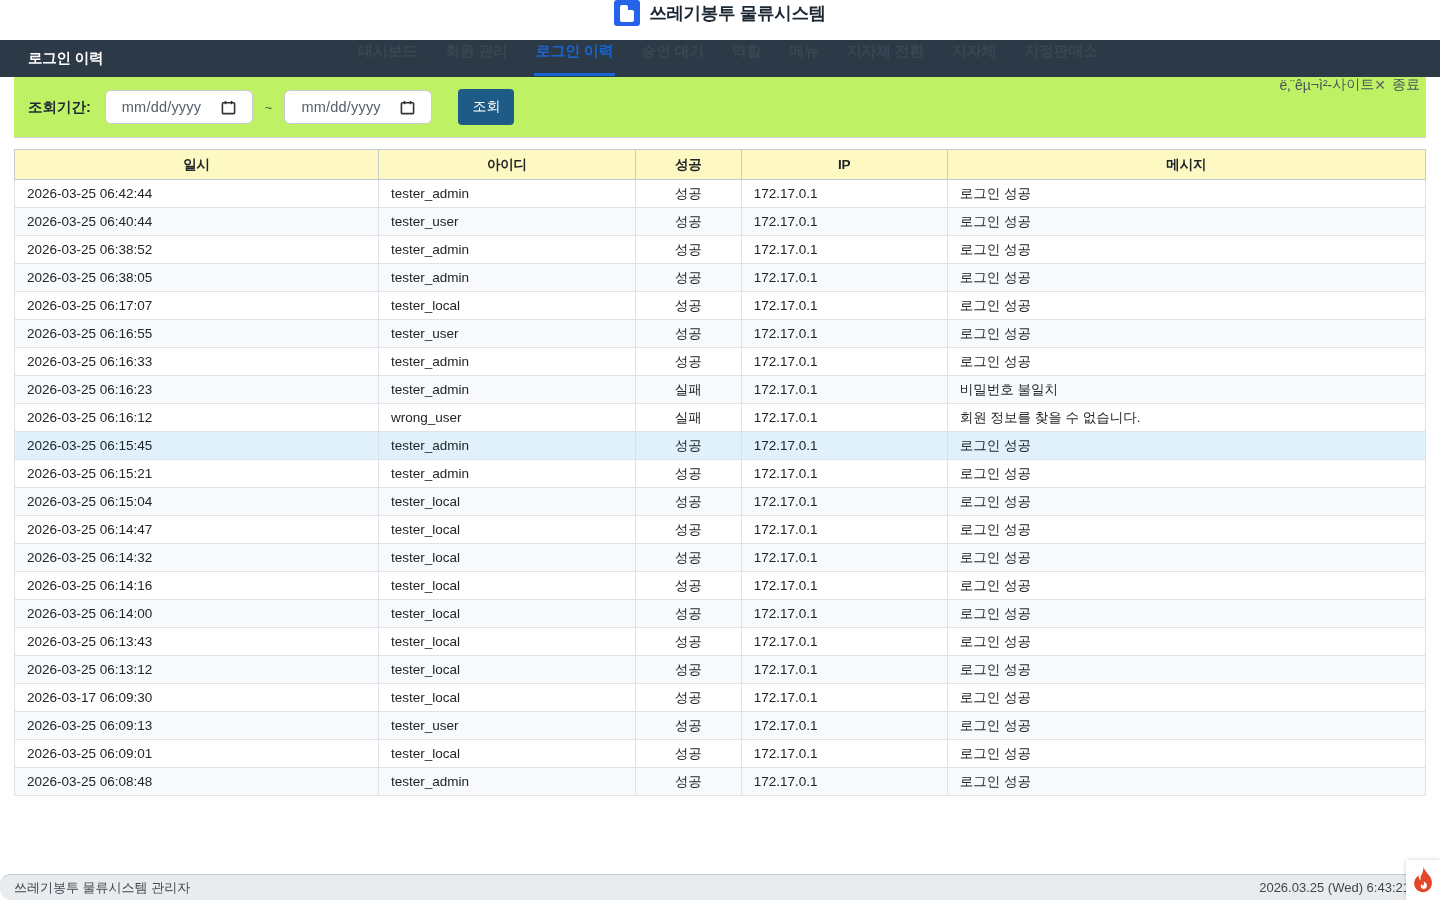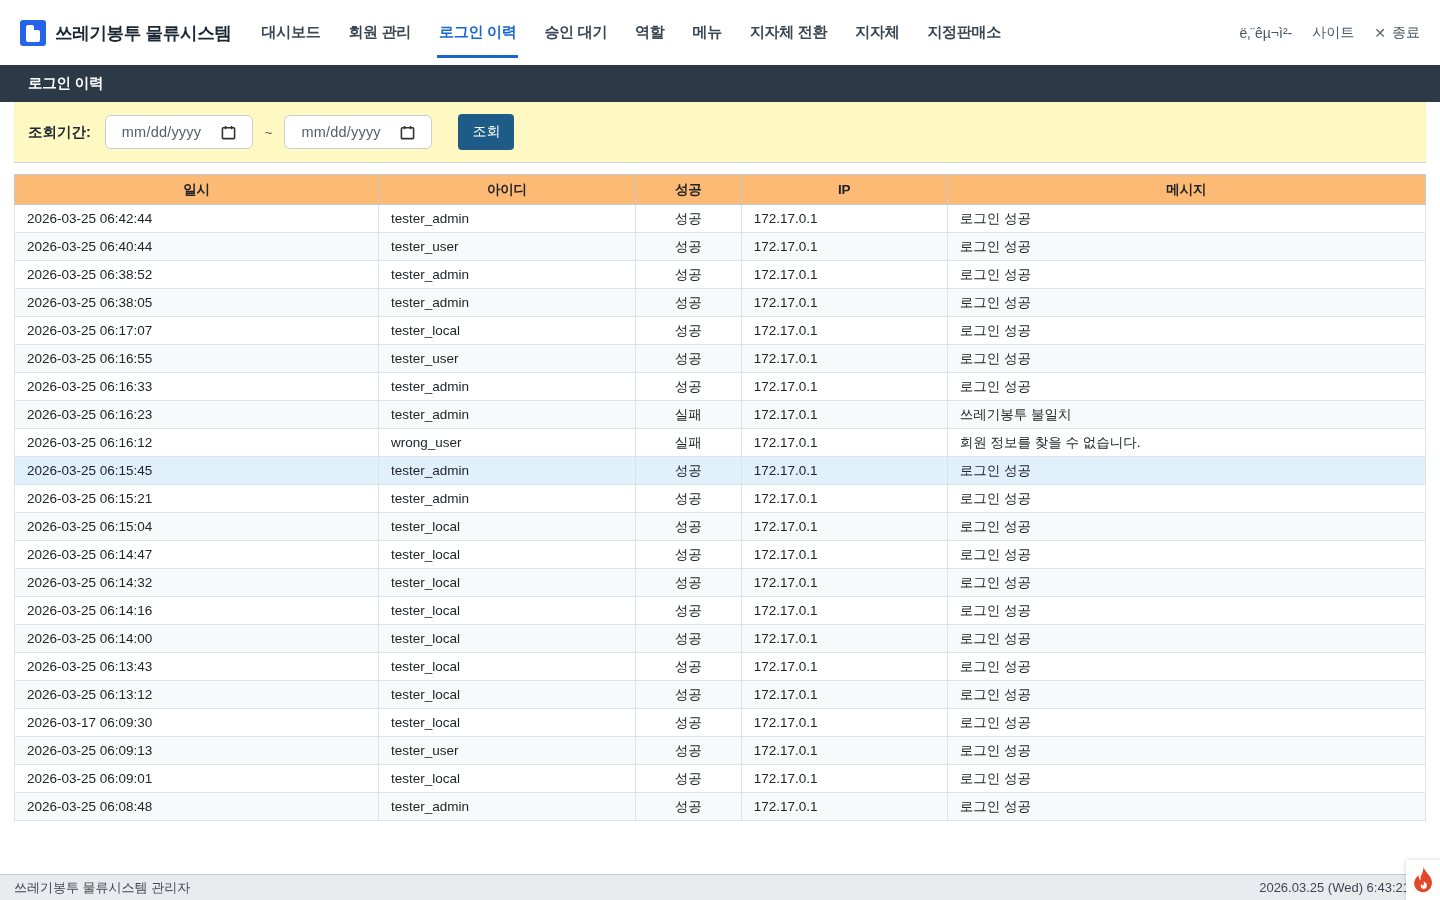--- a/index.html
+++ b/index.html
@@ -1,71 +1,71 @@
 <!DOCTYPE html>
 <html style="--accent: #1766d1; --headerbar: #2c3a47; --btn: #1e5c87; --highlight: #e0f1fb;"><head>
 <meta charset="utf-8">
 <style>
   * { margin:0; padding:0; box-sizing:border-box; }
   html,body { width:1440px; height:900px; overflow:hidden; background:#fff;
     font-family:"Liberation Sans","DejaVu Sans",sans-serif; color:#212529; }
 
   
-  .topnav { height:65px; display:flex; align-items:center; padding:0 20px; background:#fff; }
+  .topnav { height:40px; display:flex; align-items:center; padding:0 20px; background:#fff;flex-direction:column; }
   .brand { display:flex; align-items:center; gap:9px; }
   .logo { width:26px; height:26px; flex:0 0 auto; }
   .brand-title { font-size:17.5px; font-weight:800; color:#1b2733; letter-spacing:-0.3px; }
   .nav-menu { display:flex; margin-left:16px; height:50px; }
   .nav-item { position:relative; display:flex; align-items:center; height:50px; padding:11px 14px;
     font-size:15px; font-weight:600; color:#3a4653; text-decoration:none; cursor:pointer; letter-spacing:-0.3px;}
   .nav-item.active { color:var(--accent); }
   .nav-item.active::after { content:""; position:absolute; left:12px; right:12px; bottom:0;
     height:3px; background:var(--accent); }
-  .topnav-right { margin-left:auto; display:flex; align-items:center; gap:20px;
+  .topnav-right { margin-left:auto; display:flex; align-items:center; 
     font-size:14px; color:#4a5560; }
   .topnav-right a { color:#4a5560; text-decoration:none; cursor:pointer; }
   .logout { display:flex; align-items:center; gap:6px; }
   .x-icon { font-size:14px; color:#5a646e; line-height:1; }
 
   
   .page-header { height:37px; background:var(--headerbar); display:flex; align-items:center;
     padding:0 28px; }
   .page-header h1 { font-size:14.5px; font-weight:700; color:#fff; letter-spacing:-0.2px; }
 
   
-  .filter-section { margin:0 14px; height:61px; background:#fef9c3;
+  .filter-section { margin:0 14px; height:61px; background:#bef264;
     border-bottom:1px solid #ccd3da; display:flex; align-items:center; padding:0 14px; gap:10px; }
   .filter-label { font-size:14.5px; font-weight:700; color:#212b35; margin-right:4px; }
   .date-input { width:148px; height:34px; background:#fff; border:1px solid #c9ced4;
     border-radius:6px; display:flex; align-items:center; justify-content:space-between;
     padding:0 16px; cursor:text; }
   .date-input .ph { font-size:14.5px; color:#55606b; letter-spacing:0.2px; }
   .cal-icon { width:15px; height:15px; }
   .tilde { font-size:13px; color:#495057; padding:0 2px; }
   .search-btn { margin-left:16px; width:56px; height:36px; background:var(--btn); color:#fff;
     border:none; border-radius:4px; font-size:14px; font-weight:500; cursor:pointer;
     font-family:inherit; }
 
   
   .table-wrap { margin:11px 14px 0; }
   table { width:100%; border-collapse:collapse; border:1px solid #c3cad0; table-layout:fixed; }
-  th { background:#fdba74; border:1px solid #c3cad0; font-size:13.5px; font-weight:700;
+  th { background:#fef9c3; border:1px solid #c3cad0; font-size:13.5px; font-weight:700;
     color:#212529; height:30px; letter-spacing:-0.2px; }
   td { border:1px solid #dee2e6; font-size:13.5px; color:#212529; padding:4px 12px;
     height:28px; line-height:19px; white-space:nowrap; overflow:hidden; }
   col.c-datetime { width:25.8%; } col.c-userid { width:18.2%; } col.c-status { width:7.5%; }
   col.c-ip { width:14.6%; } col.c-message { width:33.9%; }
   td:nth-child(3) { text-align:center; }
   tbody tr:nth-child(even) { background:#f8f9fa; }
   tbody tr.highlight { background:var(--highlight) !important; }
 
   
   .footer { position:absolute; left:0; bottom:0; width:1440px; height:26px; background:#e9ecef;
     border-top:1px solid #c3cad0; display:flex; align-items:center; justify-content:space-between;
-    padding:0 14px; font-size:13px; color:#3e4750; }
+    padding:0 14px; font-size:13px; color:#3e4750;border-radius:11px; }
   .footer-right { margin-right:16px; }
 
   
   .flame-box { position:absolute; right:0; bottom:0; width:34px; height:40px; background:#fff;
     box-shadow:0 0 5px rgba(0,0,0,.18); display:flex; align-items:center; justify-content:center;
     cursor:pointer; }
 </style>
 </head>
 <body>
 
@@ -190,21 +190,21 @@
           <td>tester_admin</td>
           <td>성공</td>
           <td>172.17.0.1</td>
           <td>로그인 성공</td>
         </tr>
         <tr>
           <td>2026-03-25 06:16:23</td>
           <td>tester_admin</td>
           <td>실패</td>
           <td>172.17.0.1</td>
-          <td>쓰레기봉투 불일치</td>
+          <td>비밀번호 불일치</td>
         </tr>
         <tr>
           <td>2026-03-25 06:16:12</td>
           <td>wrong_user</td>
           <td>실패</td>
           <td>172.17.0.1</td>
           <td>회원 정보를 찾을 수 없습니다.</td>
         </tr>
         <tr class="highlight">
           <td>2026-03-25 06:15:45</td>

